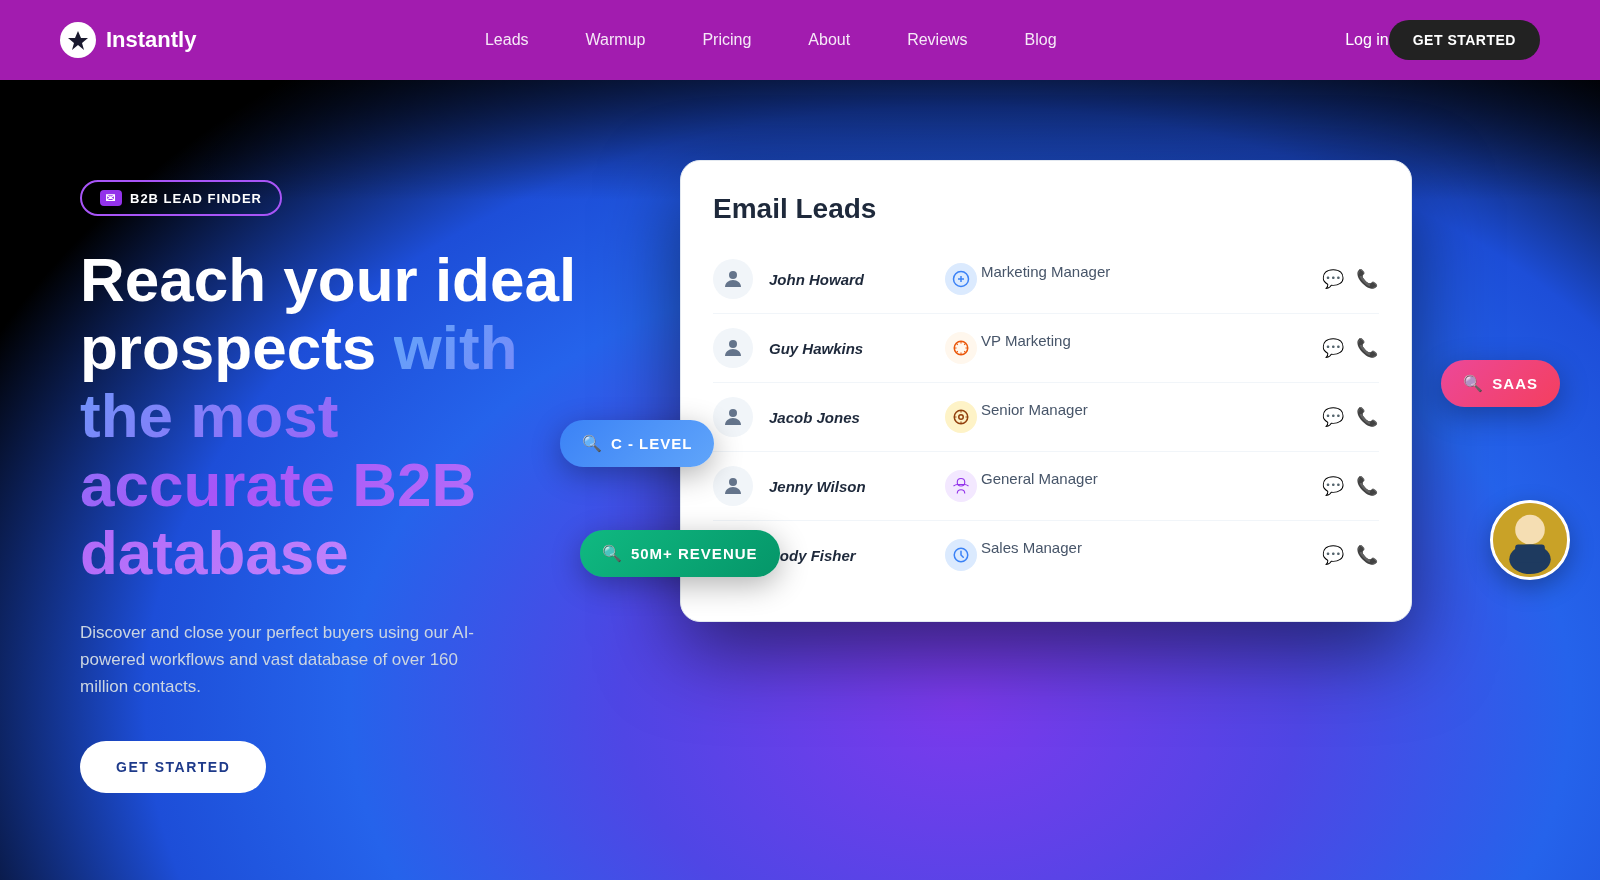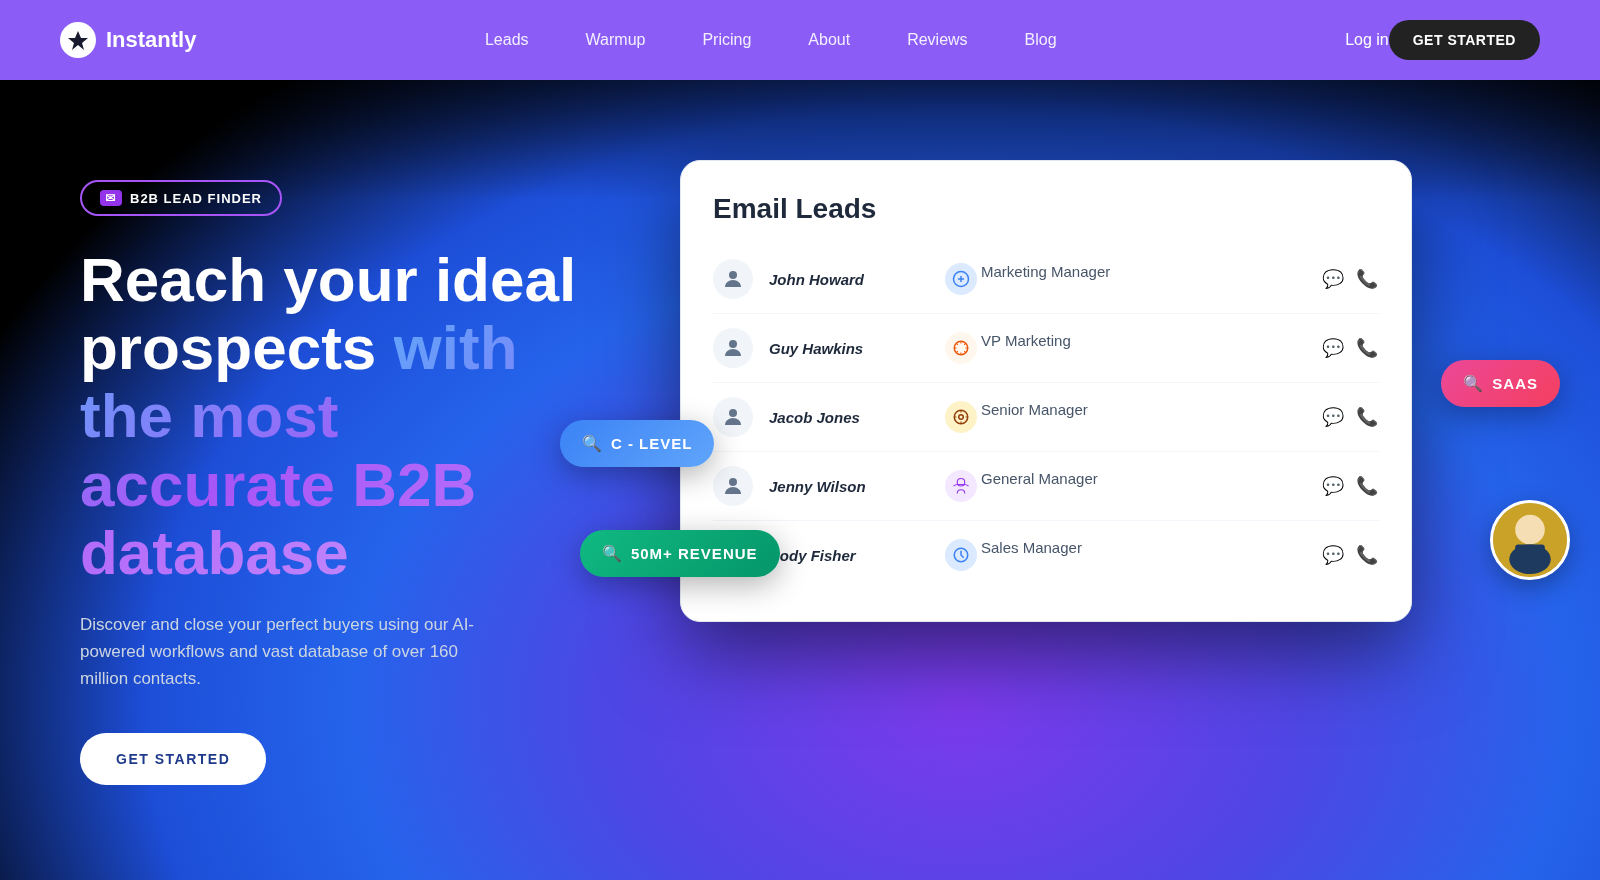--- a/index.html
+++ b/index.html
@@ -29,21 +29,21 @@
 
     
     nav {
       position: relative;
       z-index: 10;
       display: flex;
       align-items: center;
       justify-content: space-between;
       padding: 0 60px;
       height: 80px;
-      background: #8b5cf6;
+      background: #a21caf;
     }
     .nav-logo {
       display: flex;
       align-items: center;
       gap: 10px;
       color: #fff;
       font-size: 22px;
       font-weight: 700;
       text-decoration: none;
     }
@@ -131,21 +131,21 @@
       align-items: center;
       justify-content: center;
       font-size: 12px;
     }
 
     .hero-title {
       font-size: 62px;
       font-weight: 900;
       line-height: 1.1;
       color: #fff;
-      margin-bottom: 24px;
+      margin-bottom: 32px;
     }
     .hero-title .gradient-text {
       background: linear-gradient(135deg, #60a5fa 0%, #a855f7 50%, #c084fc 100%);
       -webkit-background-clip: text;
       -webkit-text-fill-color: transparent;
       background-clip: text;
     }
 
     .hero-subtitle {
       font-size: 17px;

